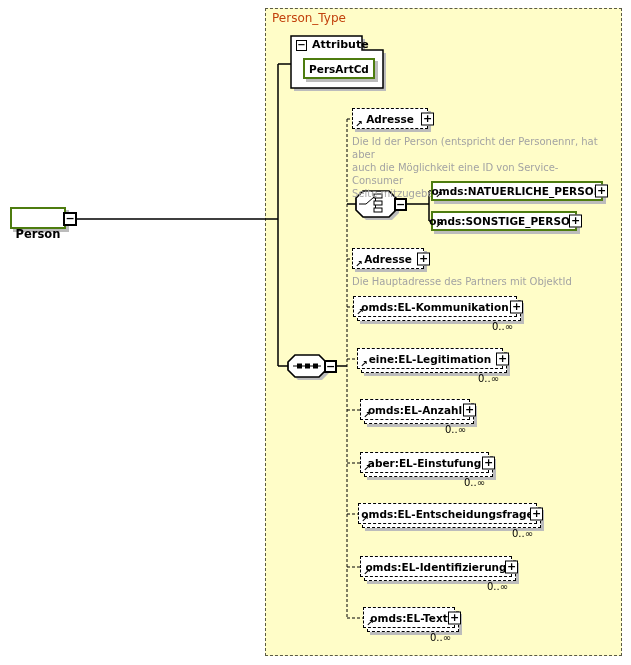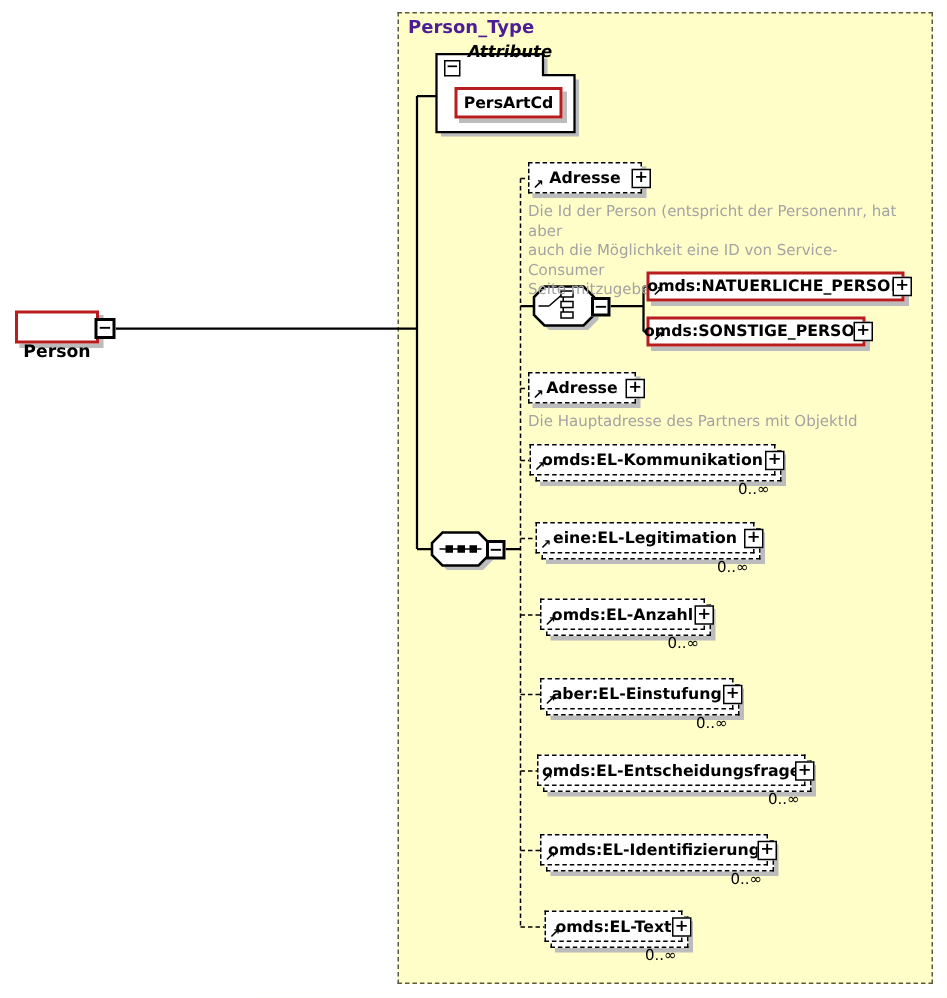--- a/index.html
+++ b/index.html
@@ -3,49 +3,49 @@
 <meta charset="utf-8">
 <style>
   html,body{margin:0;padding:0;background:#fff;}
   *{box-sizing:border-box;}
   #canvas{position:relative;width:631px;height:665px;background:#fff;
           font-family:"DejaVu Sans",sans-serif;overflow:hidden;}
 
   
   .type-region{position:absolute;left:265px;top:8px;width:357px;height:648px;
                background:#fffdc8;border:1px dashed #5a5a44;}
-  .type-label{position:absolute;left:272px;top:11px;font-size:12px;font-weight:bold;
-              color:#4c1d95;letter-spacing:0px;}
+  .type-label{position:absolute;left:272px;top:11px;font-size:12px;font-weight:normal;
+              color:#c2410c;letter-spacing:0px;}
 
   svg.lines{position:absolute;left:0;top:0;pointer-events:none;}
 
   
   .ebox{position:absolute;}
   .face{position:relative;width:100%;height:100%;background:#fff;
         display:flex;align-items:center;justify-content:center;
         font-size:10.5px;font-weight:bold;white-space:nowrap;z-index:2;}
-  .solid .face{border:2px solid #b91c1c;}
+  .solid .face{border:2px solid #4d7c0f;}
   .dashedb .face{border:1px dashed #000;}
   .shadowed .face{box-shadow:3px 3px 0 #bcbcbc;}
   .ghost{position:absolute;left:4px;top:4px;width:100%;height:100%;
          border:1px dashed #000;background:#fff;box-shadow:3px 3px 0 #bcbcbc;z-index:1;}
   .ref{position:absolute;left:2px;bottom:-1px;font-size:9px;line-height:9px;font-weight:bold;}
   .expander{position:absolute;right:-7px;top:50%;transform:translateY(-50%);
             width:13px;height:13px;background:#fff;border:1px solid #000;
             font-size:11px;line-height:10px;font-weight:bold;text-align:center;z-index:3;}
   .minusbox{position:absolute;width:14px;height:14px;background:#fff;border:2px solid #000;
             font-size:11px;line-height:9px;font-weight:bold;text-align:center;z-index:3;}
   .occurs{position:absolute;top:25px;right:4px;font-size:10px;color:#000;white-space:nowrap;z-index:2;}
 
   .annot{position:absolute;font-size:10px;line-height:13px;color:#a3a3a3;
          white-space:pre-line;font-family:"DejaVu Sans",sans-serif;}
 
   
-  .attr-label{position:absolute;left:312px;top:28px;font-size:11px;font-weight:bold;
-              font-style:italic;z-index:3;}
+  .attr-label{position:absolute;left:312px;top:38px;font-size:11px;font-weight:bold;
+              z-index:3;}
   .attr-minus{left:296px;top:40px;width:11px;height:11px;border-width:1px;line-height:8px;font-size:10px;}
   .person-name{font-size:11.5px;margin-top:32px;}
 </style>
 </head>
 <body>
 
 <div id="canvas">
 
   <div class="type-region"></div>
   <div class="type-label">Person_Type</div>

